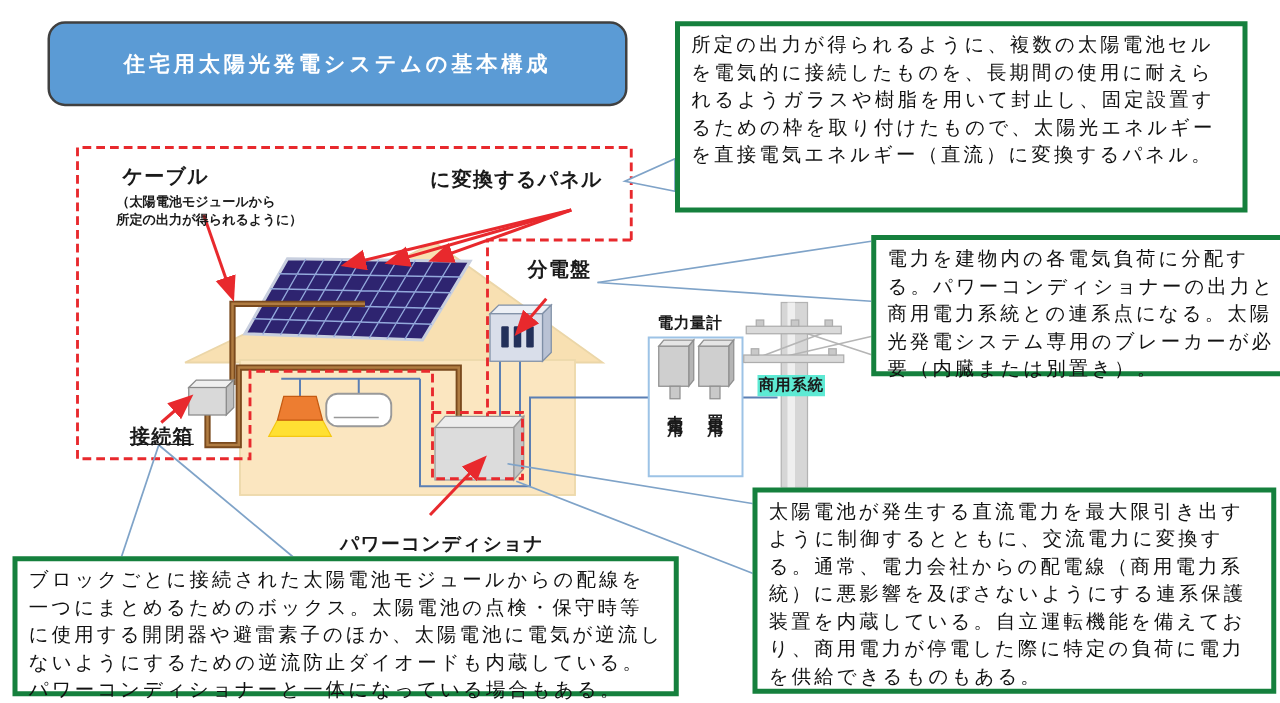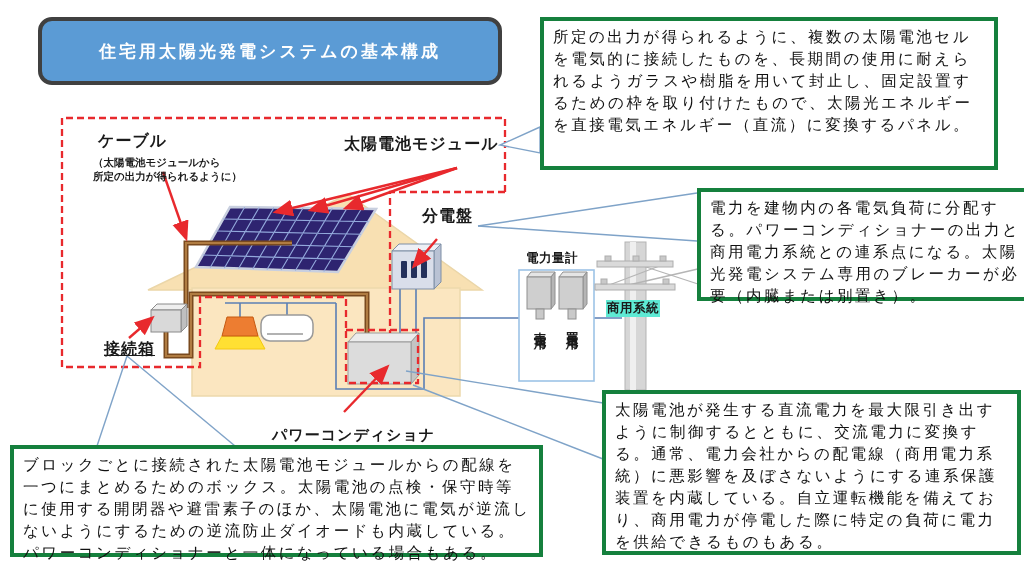--- a/index.html
+++ b/index.html
@@ -1,20 +1,20 @@
 <!DOCTYPE html>
 <html><head>
 <meta charset="utf-8">
 <style>
   html,body{margin:0;padding:0;background:#fff;}
   #canvas{position:relative;width:1024px;height:562px;background:#fff;overflow:hidden;
           font-family:"Liberation Sans",sans-serif;}
   #diagram-svg{position:absolute;left:0;top:0;width:1024px;height:562px;}
   .abs{position:absolute;}
-  .title-box{left:38px;top:17px;width:464px;height:68px;background:#5B9BD5;border:4px solid #404040;
+  .title-box{left:38px;top:17px;width:464px;height:68px;background:#5B9BD5;border:2px solid #404040;
              border-radius:14px;display:flex;align-items:center;justify-content:center;
              color:#fff;font-size:17px;font-weight:bold;letter-spacing:3px;box-sizing:border-box;}
   .callout-box{background:#fff;border:4px solid #15803d;box-sizing:border-box;
                color:#111;font-size:15.5px;line-height:22px;letter-spacing:2.5px;
                padding:5px 8px 4px 9px;font-weight:500;}
   .box-module{left:540px;top:17px;width:458px;height:153px;}
   .box-dist{left:697px;top:188px;width:344px;height:113px;}
   .box-pcs{left:602px;top:390px;width:419px;height:165px;}
   .box-junc{left:10px;top:445px;width:533px;height:112px;}
   .dlabel{color:#1a1a1a;font-weight:bold;white-space:nowrap;}
@@ -163,21 +163,21 @@
   <div class="abs callout-box box-module">所定の出力が得られるように、複数の太陽電池セルを電気的に接続したものを、長期間の使用に耐えられるようガラスや樹脂を用いて封止し、固定設置するための枠を取り付けたもので、太陽光エネルギーを直接電気エネルギー（直流）に変換するパネル。</div>
   <div class="abs callout-box box-dist">電力を建物内の各電気負荷に分配する。パワーコンディショナーの出力と商用電力系統との連系点になる。太陽光発電システム専用のブレーカーが必要（内臓または別置き）。</div>
   <div class="abs callout-box box-junc">ブロックごとに接続された太陽電池モジュールからの配線を一つにまとめるためのボックス。太陽電池の点検・保守時等に使用する開閉器や避雷素子のほか、太陽電池に電気が逆流しないようにするための逆流防止ダイオードも内蔵している。パワーコンディショナーと一体になっている場合もある。</div>
   <div class="abs callout-box box-pcs">太陽電池が発生する直流電力を最大限引き出すように制御するとともに、交流電力に変換する。通常、電力会社からの配電線（商用電力系統）に悪影響を及ぼさないようにする連系保護装置を内蔵している。自立運転機能を備えており、商用電力が停電した際に特定の負荷に電力を供給できるものもある。</div>
 
   <div class="abs dlabel lab-cable">ケーブル</div>
   <div class="abs lab-cable-note">
     <div>（太陽電池モジュールから</div>
     <div>所定の出力が得られるように）</div>
   </div>
-  <div class="abs dlabel lab-module">太陽電池モジュール</div>
+  <div class="abs dlabel lab-module">に変換するパネル</div>
   <div class="abs dlabel lab-dist">分電盤</div>
   <div class="abs dlabel lab-junc">接続箱</div>
   <div class="abs dlabel lab-pcs">パワーコンディショナ</div>
   <div class="abs dlabel lab-meter">電力量計</div>
   <div class="abs dlabel lab-grid">商用系統</div>
   <div class="abs vlabel lab-sell">売電用</div>
   <div class="abs vlabel lab-buy">買電用</div>
 </div>
 
 </body></html>

